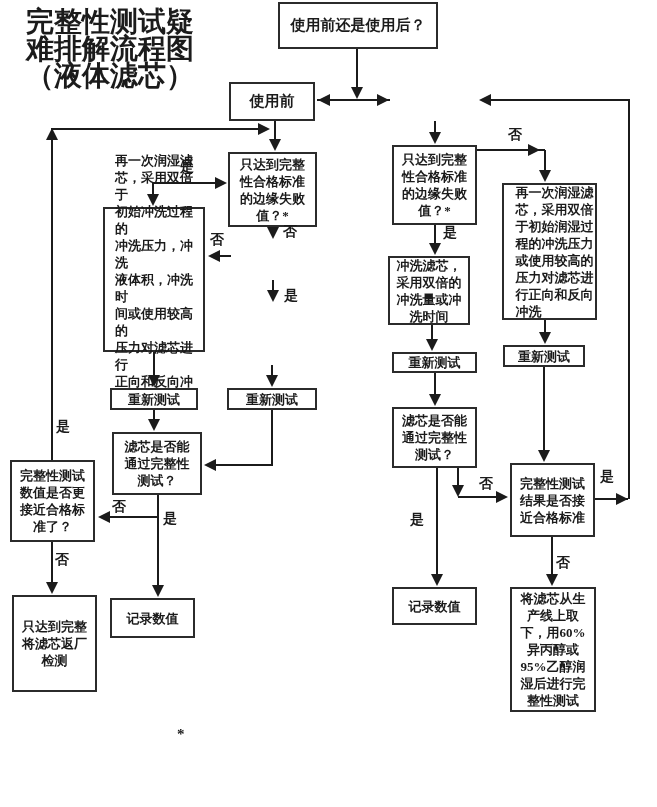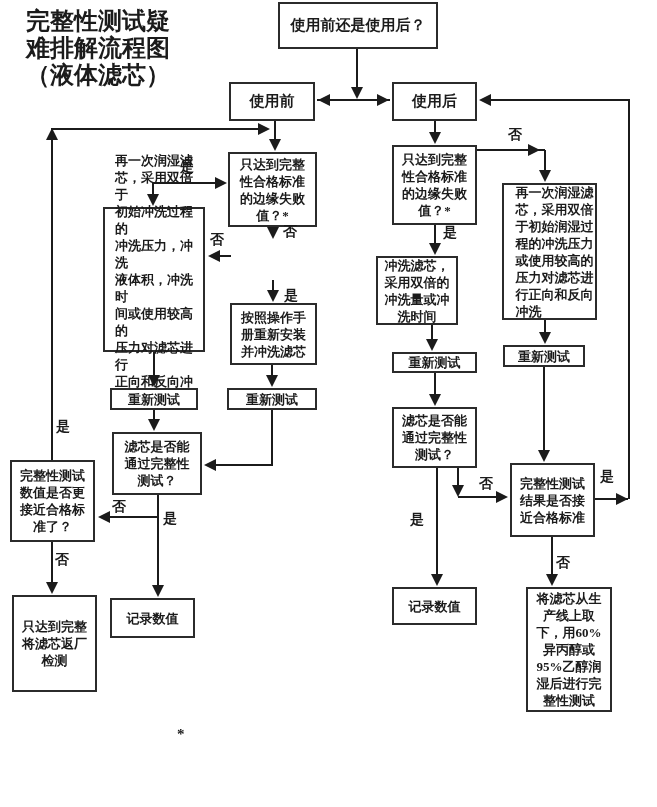--- a/index.html
+++ b/index.html
@@ -1,18 +1,18 @@
 <!DOCTYPE html>
 <html><head>
 <meta charset="utf-8">
 <style>
   html,body{margin:0;padding:0;background:#fff;}
   .stage{position:relative;width:657px;height:807px;background:#fff;overflow:hidden;
          font-family:"Liberation Serif", serif;color:#1b1b1b;}
-  .title{position:absolute;left:26px;top:8px;font-size:24px;font-weight:bold;
+  .title{position:absolute;left:26px;top:8px;font-size:28px;font-weight:bold;
          line-height:27px;white-space:pre-line;}
   .node{position:absolute;box-sizing:border-box;border:2px solid #2b2b2b;background:#fff;
         display:flex;align-items:center;justify-content:center;text-align:center;
         white-space:pre-line;font-weight:bold;font-size:13px;line-height:17px;}
   .big{font-size:15px;}
   .ta-l{text-align:left;padding-left:10px;}
   .ln{position:absolute;background:#1b1b1b;}
   .ar{position:absolute;width:0;height:0;}
   .ad{border-left:6px solid transparent;border-right:6px solid transparent;border-top:12px solid #1b1b1b;}
   .au{border-left:6px solid transparent;border-right:6px solid transparent;border-bottom:12px solid #1b1b1b;}
@@ -27,37 +27,33 @@
 <body>
 
 <div class="stage">
 
   <div class="title">完整性测试疑
 难排解流程图
 （液体滤芯）</div>
 
   <div class="node big" style="left:229px;top:82px;width:86px;height:39px">使用前</div>
   <div class="node big" style="left:278px;top:2px;width:160px;height:47px">使用前还是使用后？</div>
-  <div class="node big" style="left:392px;top:82px;width:85px;height:39px">使用后</div>
 
   <div class="node" style="left:228px;top:152px;width:89px;height:75px">只达到完整
 性合格标准
 的边缘失败
 值？*</div>
   <div class="node ta-l" style="left:103px;top:207px;width:102px;height:145px">再一次润湿滤
 芯，采用双倍于
 初始冲洗过程的
 冲洗压力，冲洗
 液体积，冲洗时
 间或使用较高的
 压力对滤芯进行
 正向和反向冲洗</div>
-  <div class="node" style="left:230px;top:303px;width:87px;height:62px">按照操作手
-册重新安装
-并冲洗滤芯</div>
   <div class="node" style="left:110px;top:388px;width:88px;height:22px">重新测试</div>
   <div class="node" style="left:227px;top:388px;width:90px;height:22px">重新测试</div>
   <div class="node" style="left:112px;top:432px;width:90px;height:63px">滤芯是否能
 通过完整性
 测试？</div>
   <div class="node" style="left:10px;top:460px;width:85px;height:82px">完整性测试
 数值是否更
 接近合格标
 准了？</div>
   <div class="node" style="left:12px;top:595px;width:85px;height:97px">只达到完整
@@ -70,34 +66,34 @@
 的边缘失败
 值？*</div>
   <div class="node ta-l" style="left:502px;top:183px;width:95px;height:137px">再一次润湿滤
 芯，采用双倍
 于初始润湿过
 程的冲洗压力
 或使用较高的
 压力对滤芯进
 行正向和反向
 冲洗</div>
-  <div class="node" style="left:376px;top:256px;width:82px;height:69px">冲洗滤芯，
+  <div class="node" style="left:388px;top:256px;width:82px;height:69px">冲洗滤芯，
 采用双倍的
 冲洗量或冲
 洗时间</div>
   <div class="node" style="left:392px;top:352px;width:85px;height:21px">重新测试</div>
   <div class="node" style="left:503px;top:345px;width:82px;height:22px">重新测试</div>
   <div class="node" style="left:392px;top:407px;width:85px;height:61px">滤芯是否能
 通过完整性
 测试？</div>
   <div class="node" style="left:510px;top:463px;width:85px;height:74px">完整性测试
 结果是否接
 近合格标准</div>
   <div class="node" style="left:392px;top:587px;width:85px;height:38px">记录数值</div>
-  <div class="node" style="left:526px;top:587px;width:86px;height:125px">将滤芯从生
+  <div class="node" style="left:510px;top:587px;width:86px;height:125px">将滤芯从生
 产线上取
 下，用60%
 异丙醇或
 95%乙醇润
 湿后进行完
 整性测试</div>
 
   <div class="ln" style="left:356px;top:49px;width:2px;height:40px"></div>
   <div class="ln" style="left:317px;top:99px;width:73px;height:2px"></div>
   <div class="ln" style="left:628px;top:99px;width:2px;height:400px"></div>

